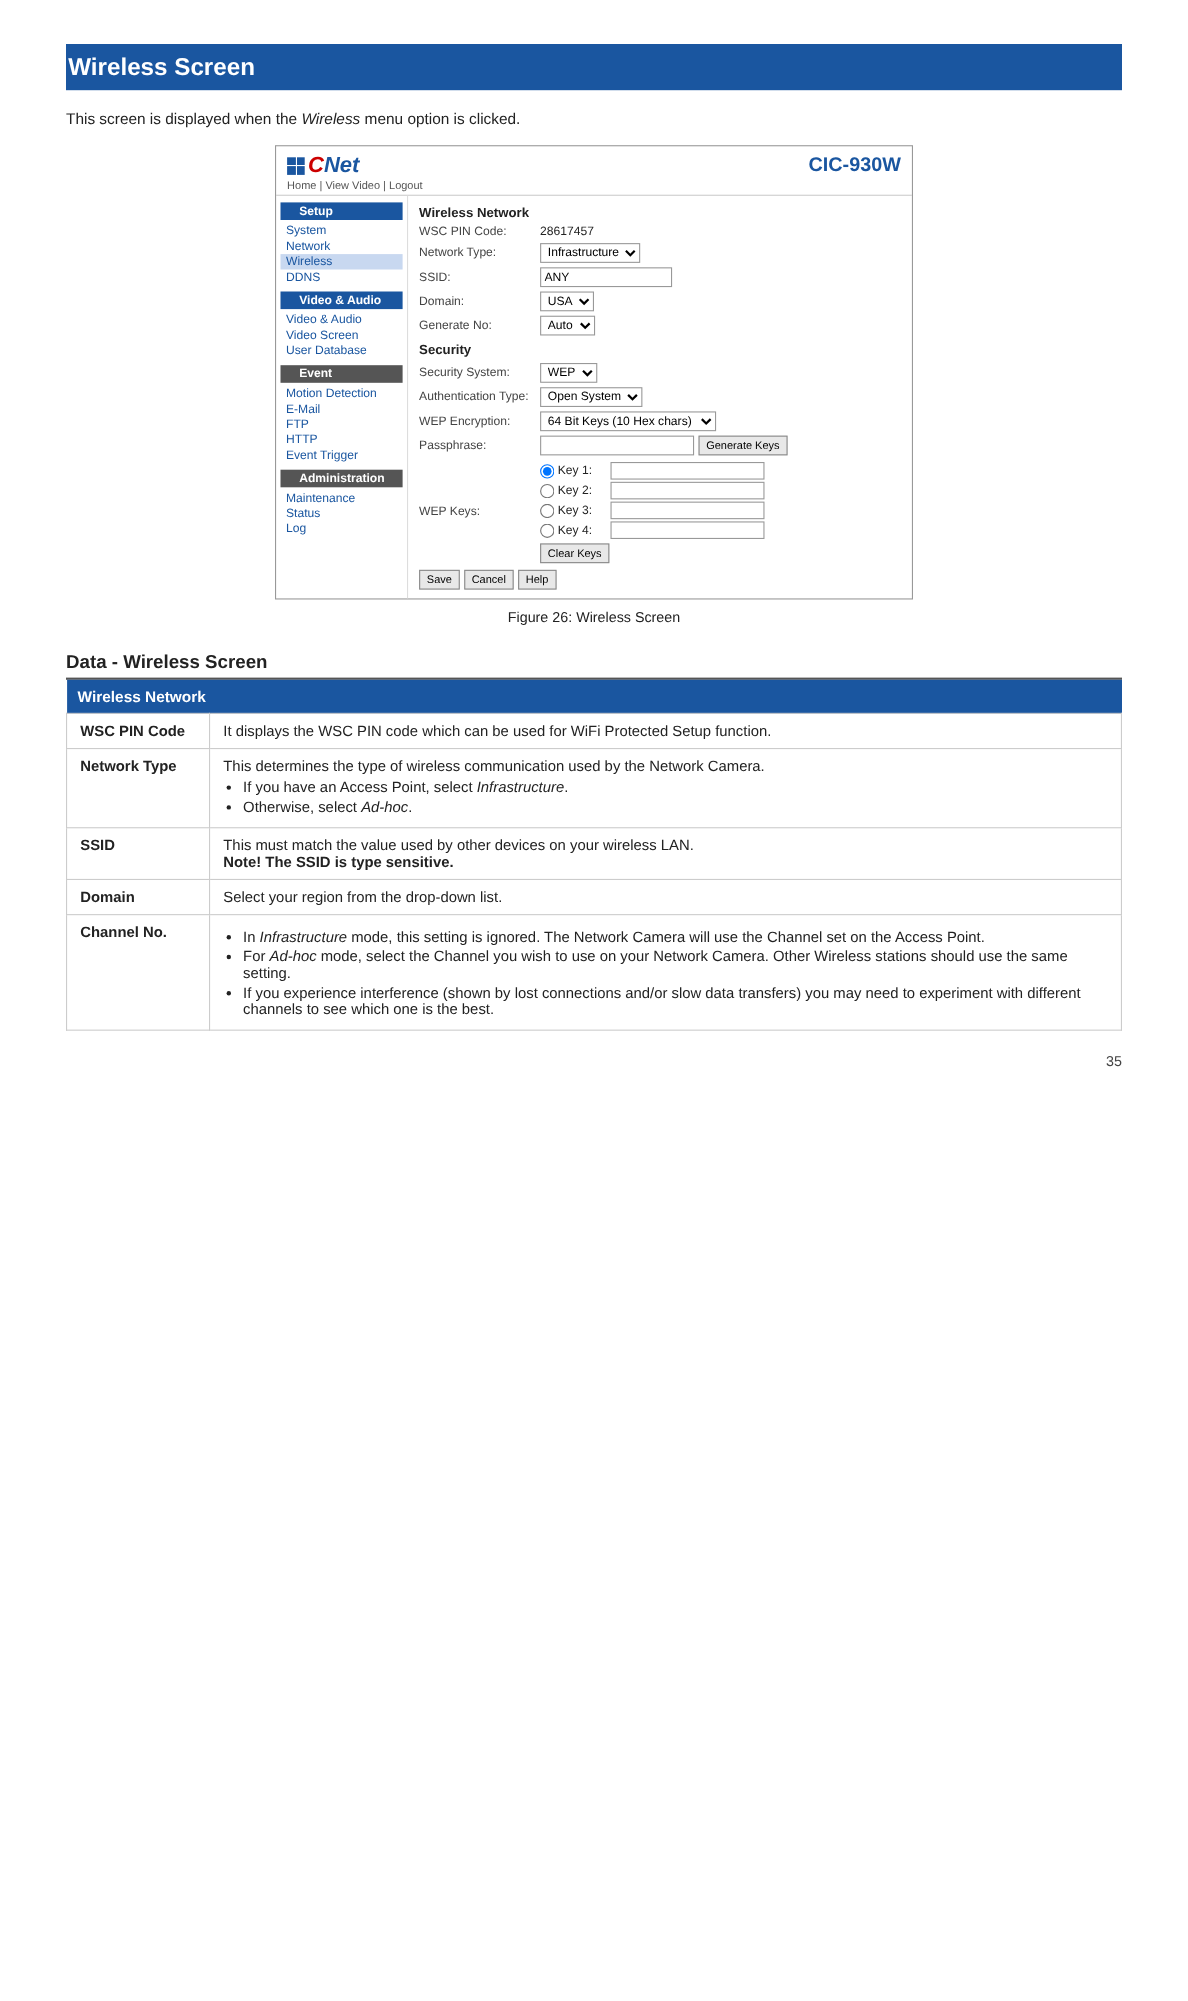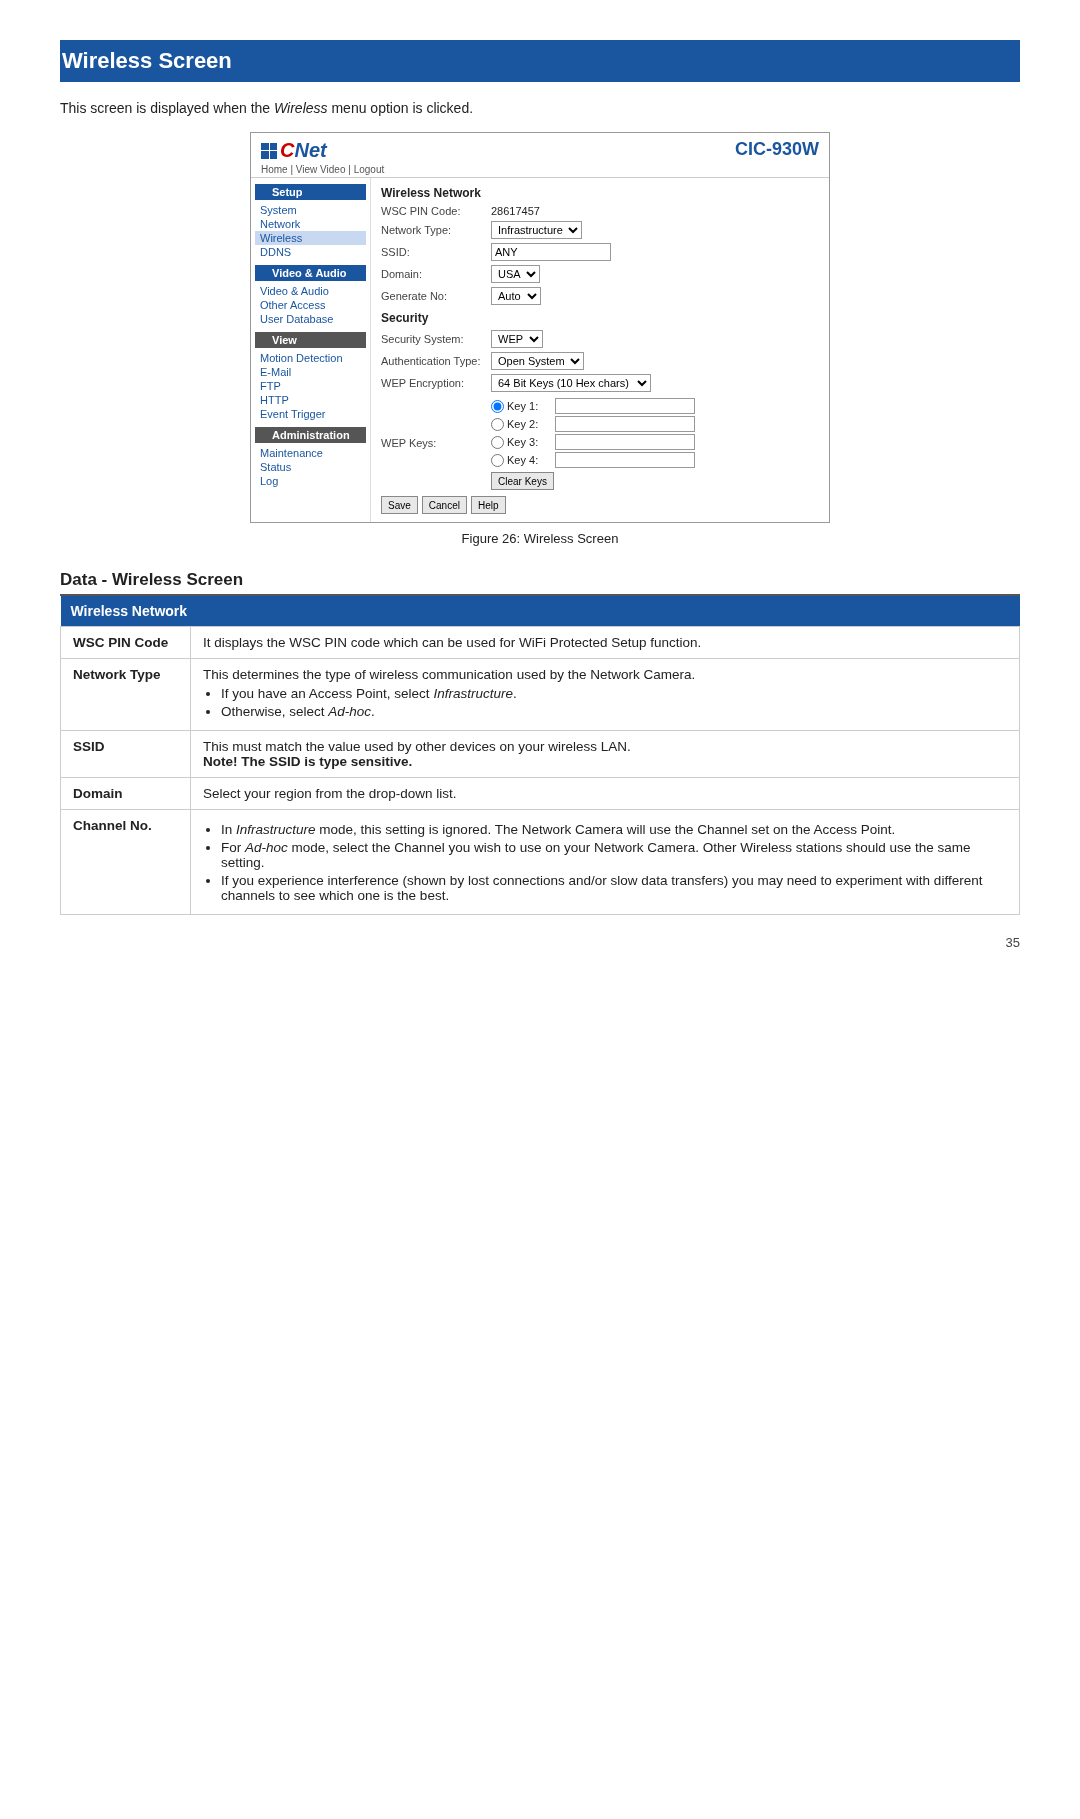--- a/index.html
+++ b/index.html
@@ -263,24 +263,24 @@
 
     <div class="sidebar">
       <div class="sidebar-section-label">Setup</div>
       <a class="sidebar-link">System</a>
       <a class="sidebar-link">Network</a>
       <a class="sidebar-link highlight">Wireless</a>
       <a class="sidebar-link">DDNS</a>
       <div class="sidebar-spacer"></div>
       <div class="sidebar-section-label">Video &amp; Audio</div>
       <a class="sidebar-link">Video &amp; Audio</a>
-      <a class="sidebar-link">Other Access</a>
+      <a class="sidebar-link">Video Screen</a>
       <a class="sidebar-link">User Database</a>
       <div class="sidebar-spacer"></div>
-      <div class="sidebar-section-label event">View</div>
+      <div class="sidebar-section-label event">Event</div>
       <a class="sidebar-link">Motion Detection</a>
       <a class="sidebar-link">E-Mail</a>
       <a class="sidebar-link">FTP</a>
       <a class="sidebar-link">HTTP</a>
       <a class="sidebar-link">Event Trigger</a>
       <div class="sidebar-spacer"></div>
       <div class="sidebar-section-label admin">Administration</div>
       <a class="sidebar-link">Maintenance</a>
       <a class="sidebar-link">Status</a>
       <a class="sidebar-link">Log</a>
@@ -329,20 +329,25 @@
         <span class="field-label">Authentication Type:</span>
         <select class="field-select">
           <option>Open System</option>
         </select>
       </div>
       <div class="field-row">
         <span class="field-label">WEP Encryption:</span>
         <select class="field-select" style="width:160px;">
           <option>64 Bit Keys (10 Hex chars)</option>
         </select>
+      </div>
+      <div class="field-row">
+        <span class="field-label">Passphrase:</span>
+        <input class="field-input" type="text" value="" style="width: 140px;">
+        <button class="generate-keys-btn" style="margin-left:4px;">Generate Keys</button>
       </div>
 
       <div class="field-row">
         <span class="field-label">WEP Keys:</span>
         <div class="wep-keys-section">
           <div class="wep-key-row">
             <input type="radio" name="wepkey" checked="" style="">
             <label>Key 1:</label>
             <input class="key-input" type="text" value="" style="">
           </div>

